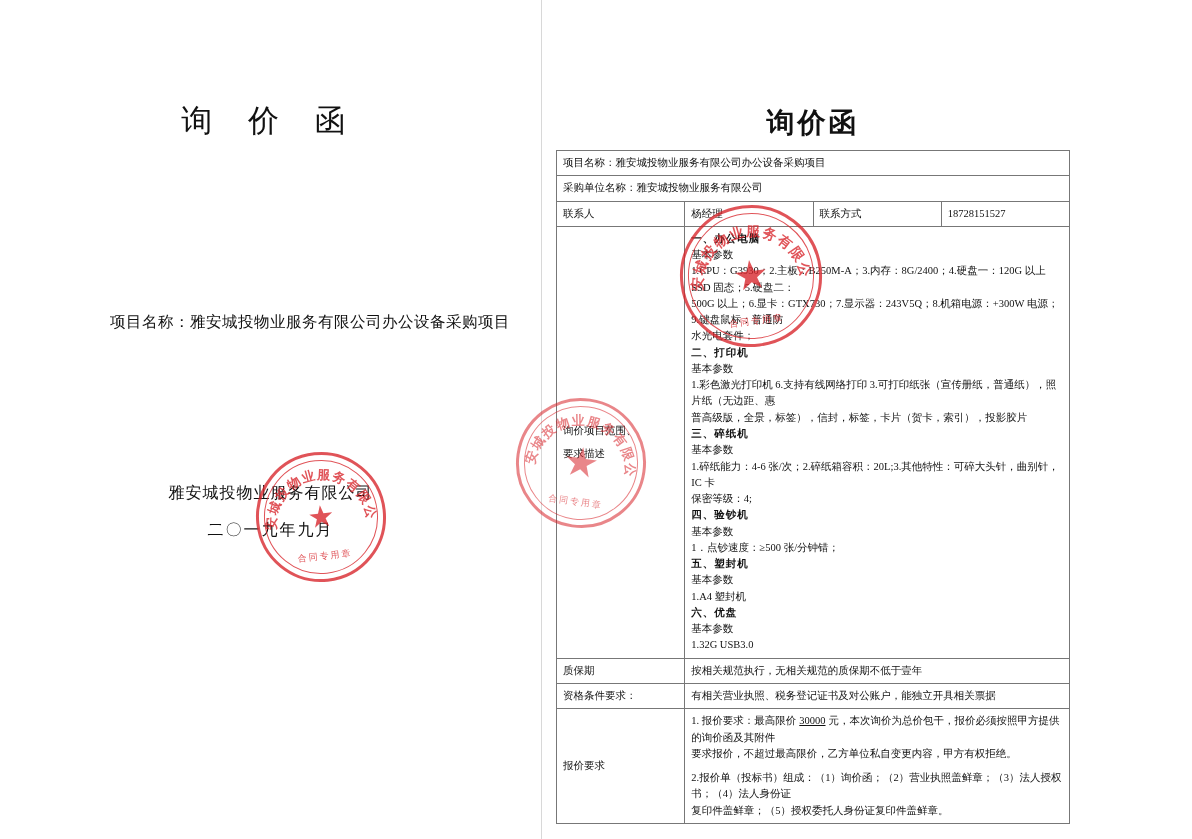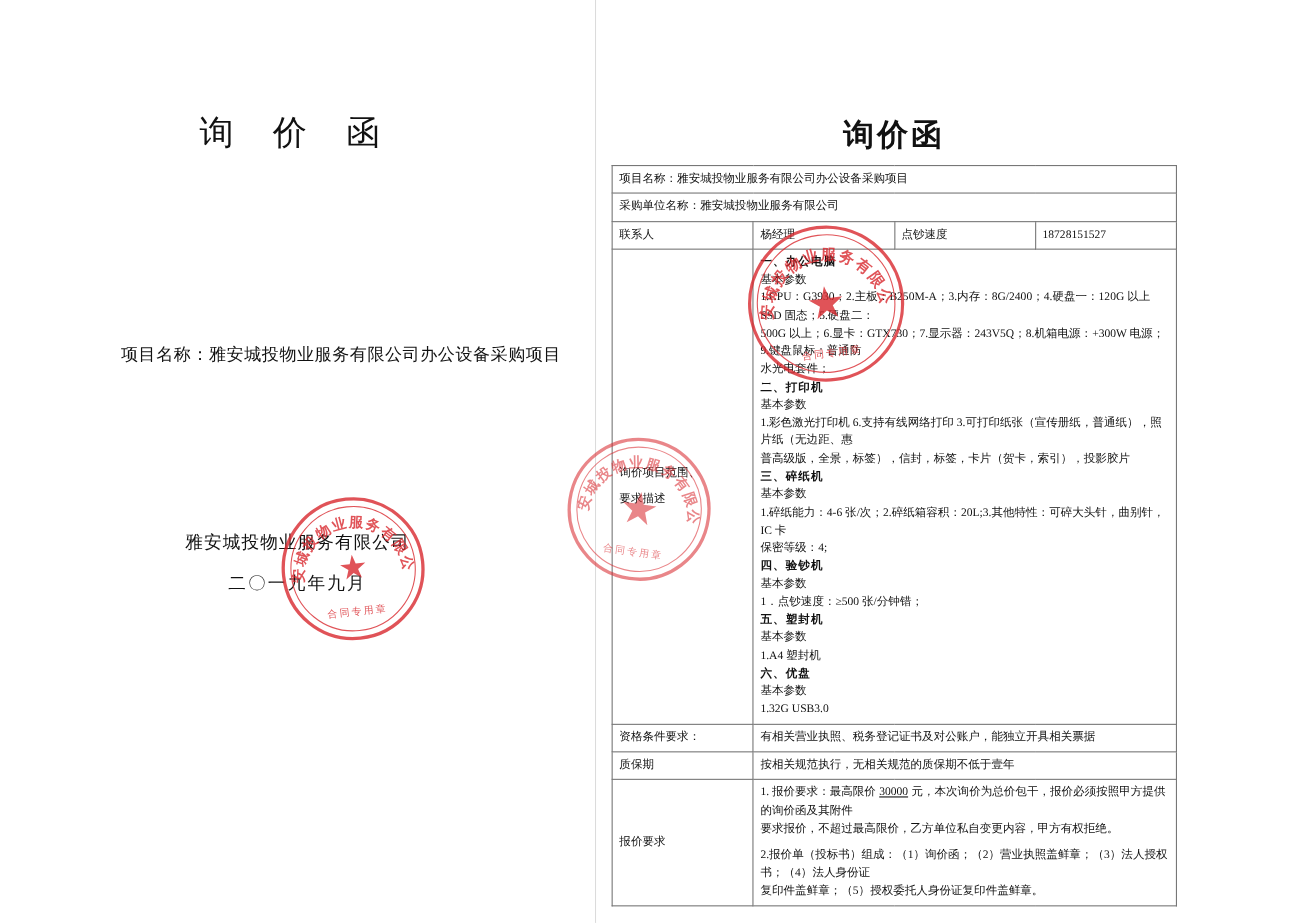--- a/index.html
+++ b/index.html
@@ -258,21 +258,21 @@
             </td>
           </tr>
           <tr>
             <td colspan="4">
               <span>采购单位名称：</span><span>雅安城投物业服务有限公司</span>
             </td>
           </tr>
           <tr>
             <td class="label">联系人</td>
             <td>杨经理</td>
-            <td class="label-mid">点钞速度</td>
+            <td class="label-mid">联系方式</td>
             <td>18728151527</td>
           </tr>
           <tr>
             <td class="scope-label">
               <div>询价项目范围、</div>
               <div>要求描述</div>
             </td>
             <td class="scope-body" colspan="3">
               <div id="scope-list">
                   <div class="sec">一、办公电脑</div>
@@ -294,26 +294,26 @@
                   <div class="sec">五、塑封机</div>
                   <div class="sub">基本参数</div>
                   <div class="ln">1.A4 塑封机</div>
                   <div class="sec">六、优盘</div>
                   <div class="sub">基本参数</div>
                   <div class="ln">1.32G USB3.0</div>
                 </div>
             </td>
           </tr>
           <tr>
+            <td class="label">质保期</td>
+            <td colspan="3">按相关规范执行，无相关规范的质保期不低于壹年</td>
+          </tr>
+          <tr>
             <td class="label-2">资格条件要求：</td>
             <td colspan="3">有相关营业执照、税务登记证书及对公账户，能独立开具相关票据</td>
-          </tr>
-          <tr>
-            <td class="label">质保期</td>
-            <td colspan="3">按相关规范执行，无相关规范的质保期不低于壹年</td>
           </tr>
           <tr>
             <td class="label req-label">报价要求</td>
             <td class="req-body" colspan="3">
               <p>
                 <span>1. 报价要求：最高限价</span><span class="ul-num">30000</span><span>元，本次询价为总价包干，报价必须按照甲方提供的询价函及其附件</span><br>
                 <span>要求报价，不超过最高限价，乙方单位私自变更内容，甲方有权拒绝。</span>
               </p>
               <p>
                 <span>2.报价单（投标书）组成：（1）询价函；（2）营业执照盖鲜章；（3）法人授权书；（4）法人身份证</span><br>

